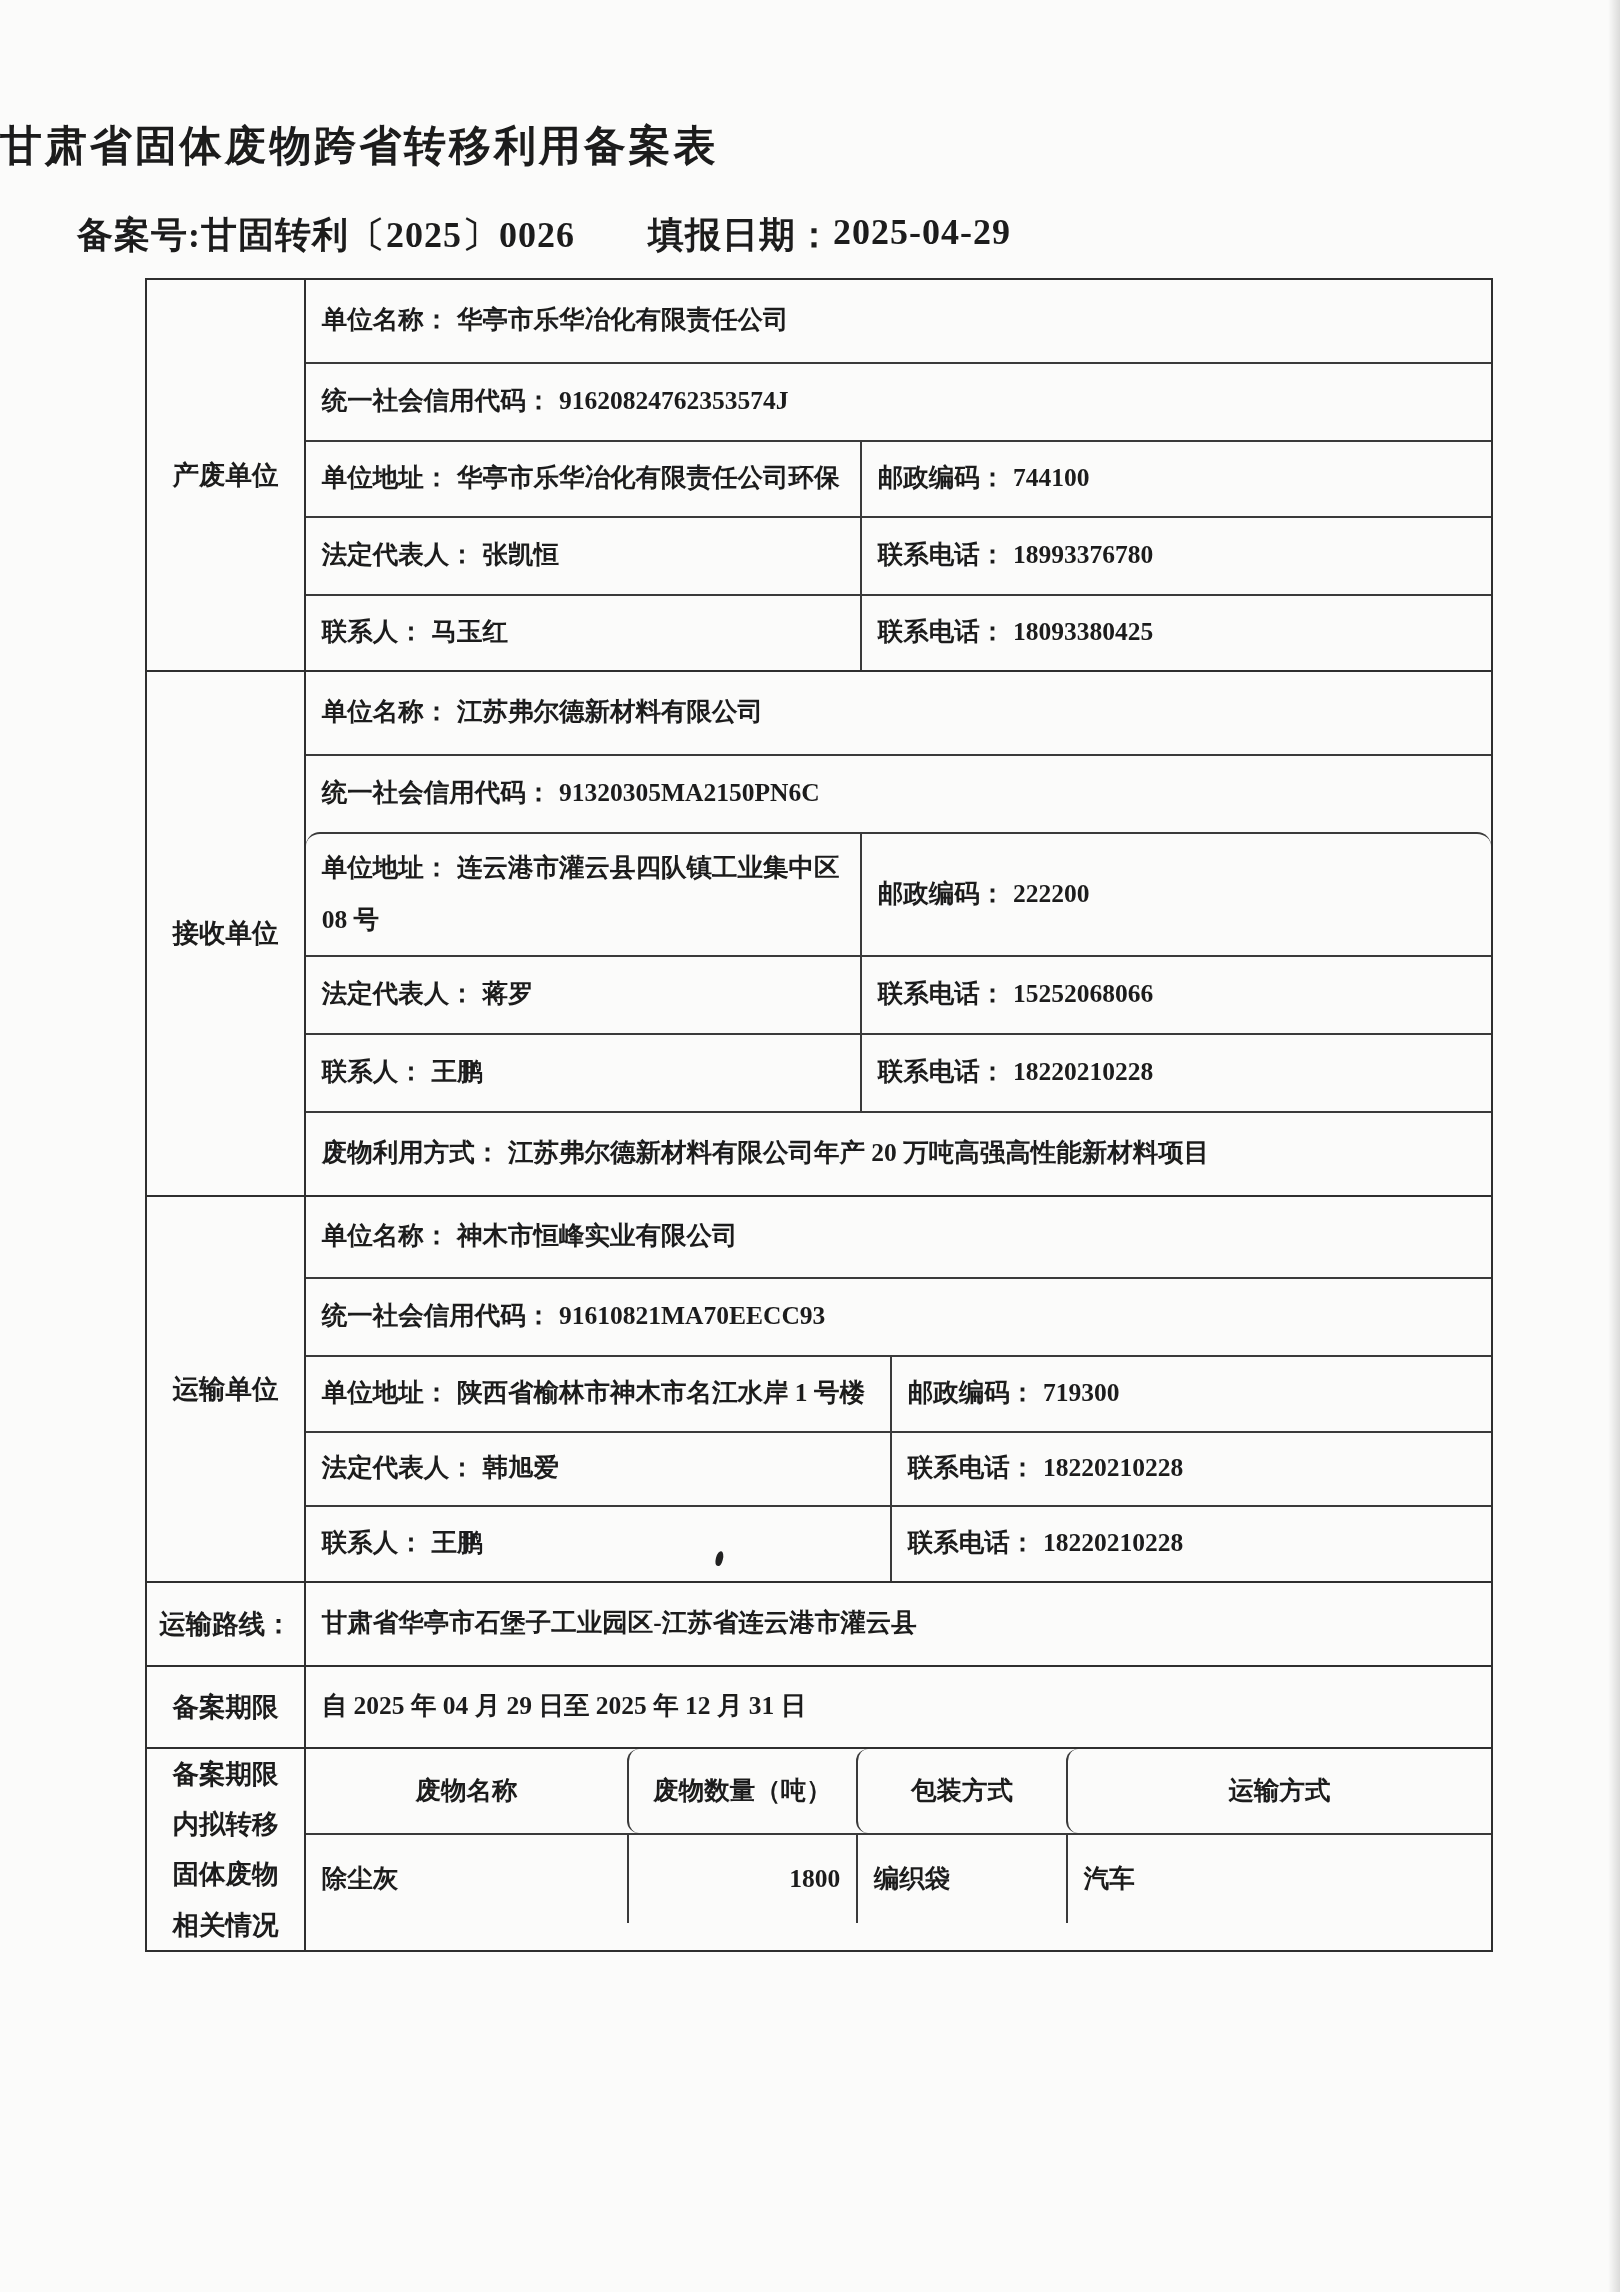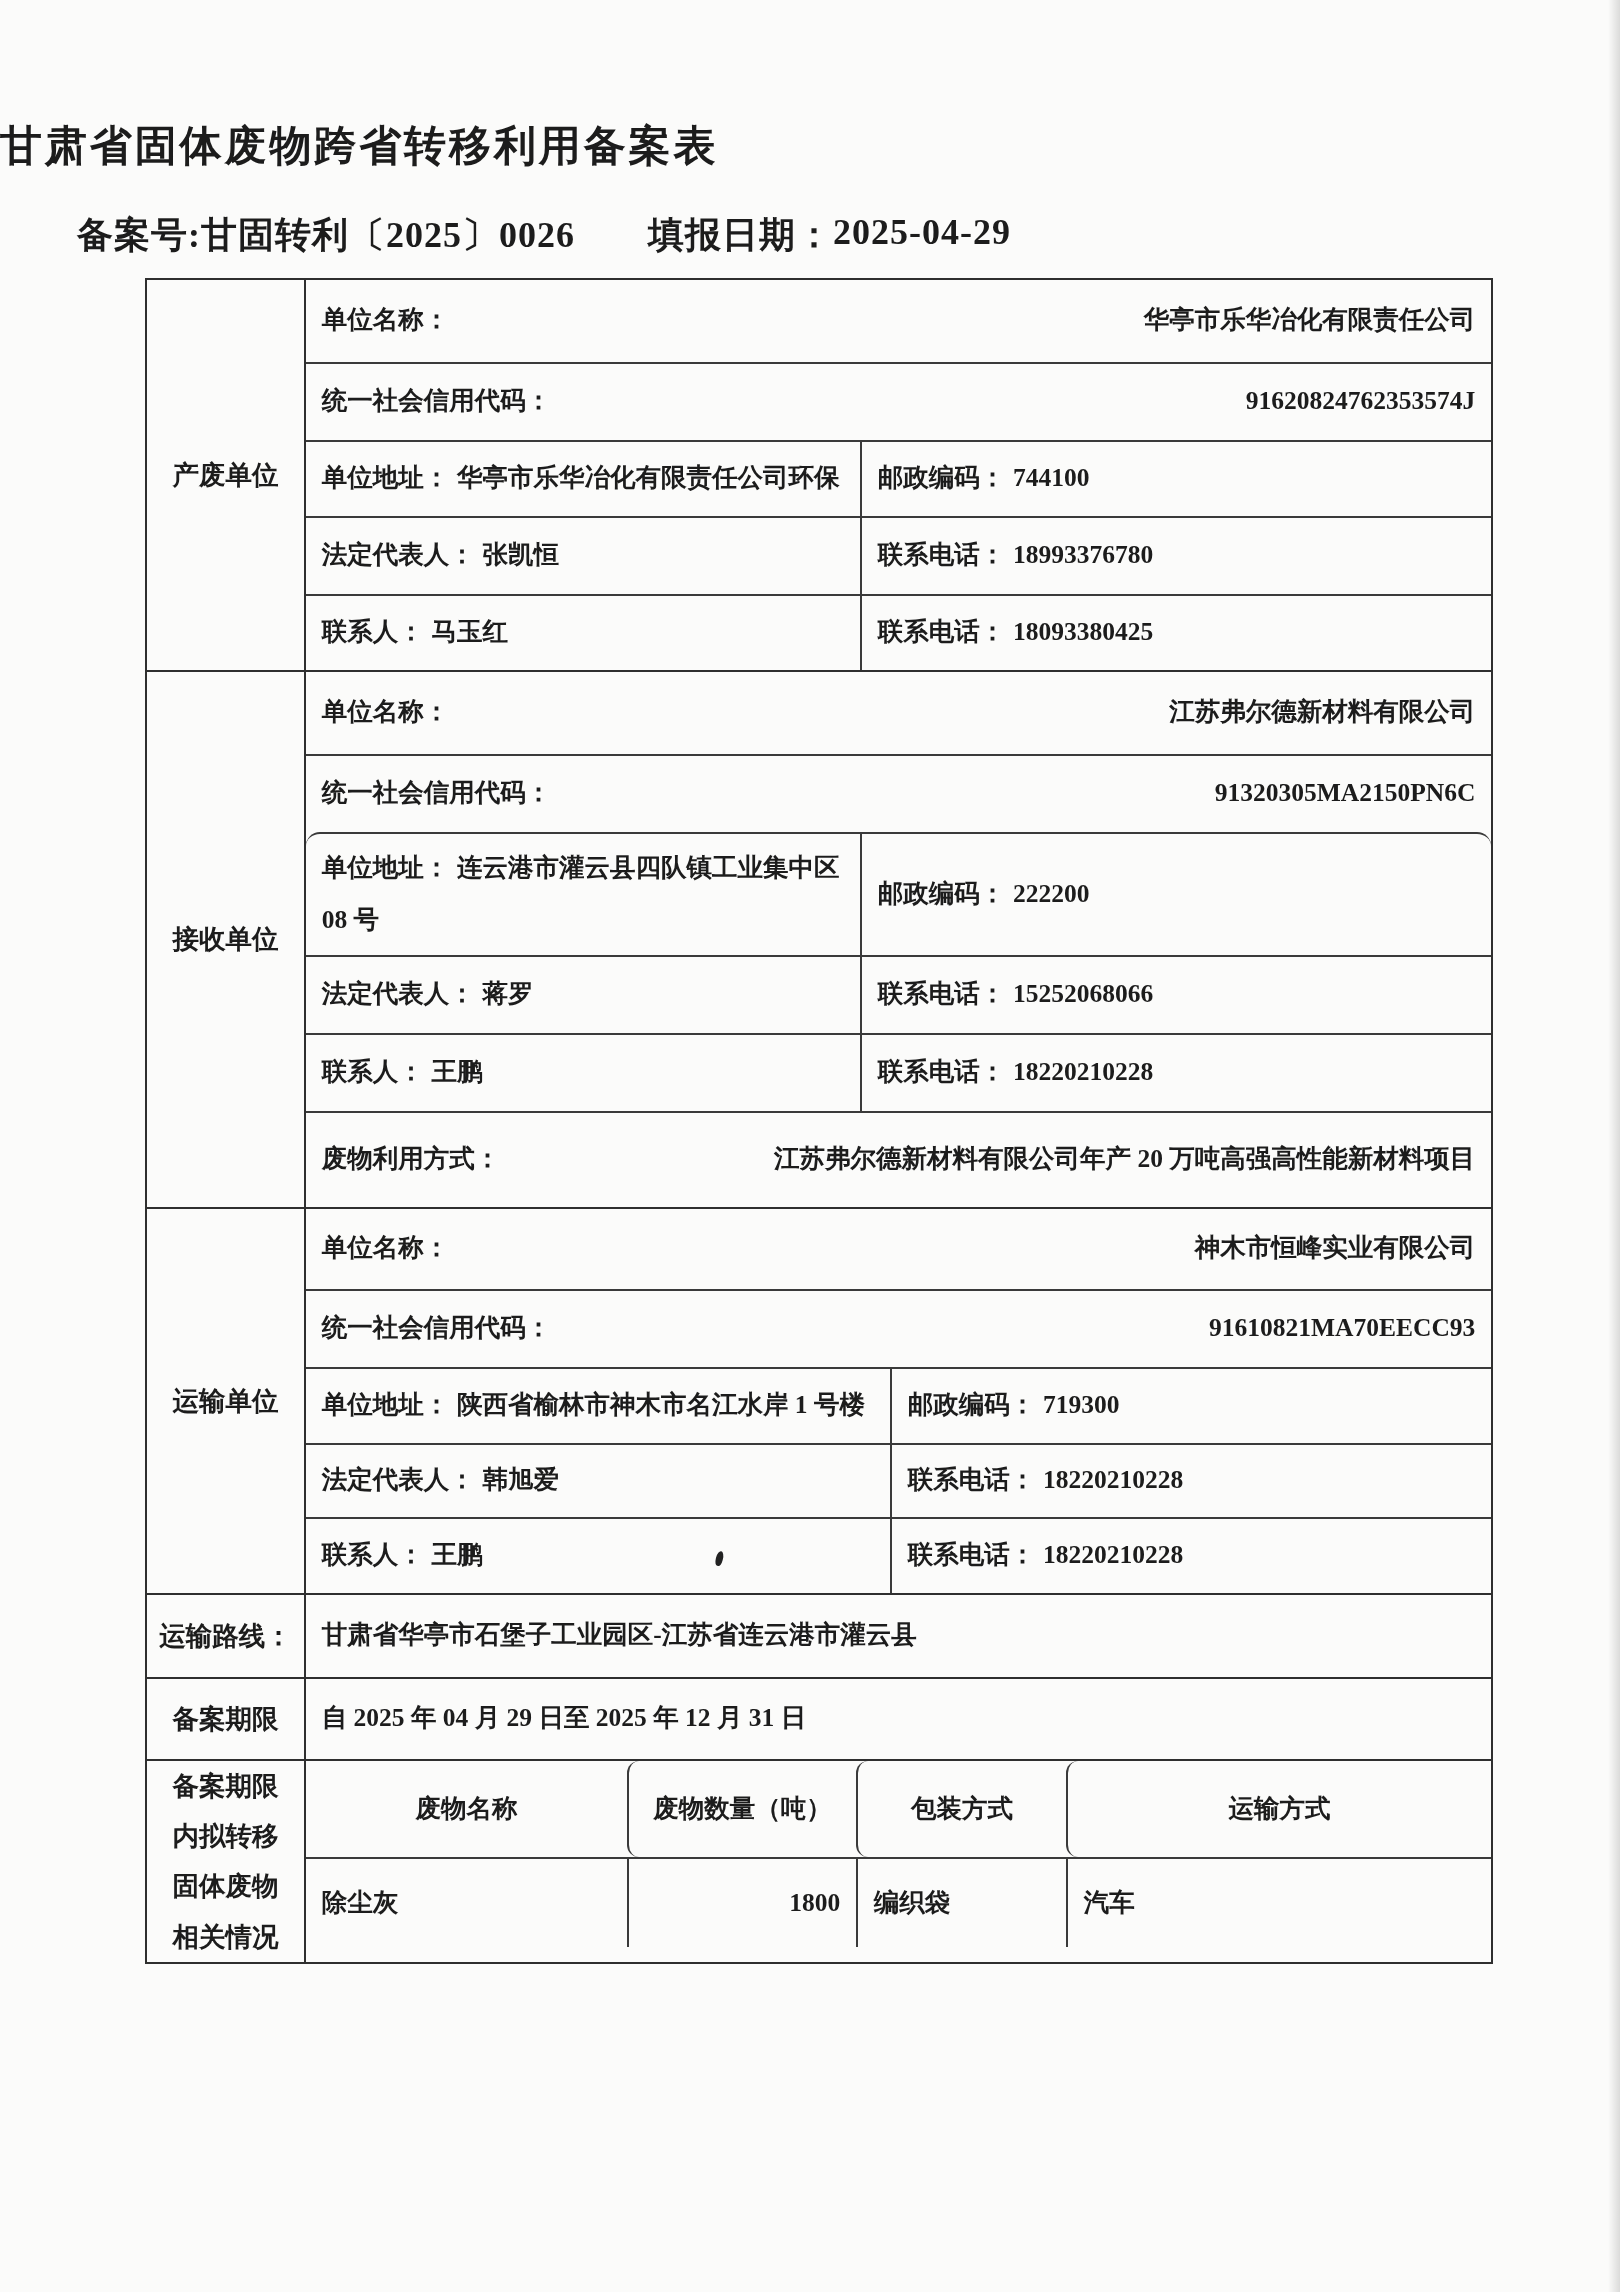--- a/index.html
+++ b/index.html
@@ -53,28 +53,28 @@
   .sbody{flex:1;display:flex;flex-direction:column;min-width:0;}
   .frow{display:flex;align-items:stretch;box-sizing:border-box;}
   .frow + .frow{border-top:2px solid var(--line-soft);}
   .cell{
     display:flex;align-items:center;
     padding:0 15.7px;box-sizing:border-box;
     font-size:25.5px;font-weight:600;line-height:1.6;
     min-width:0;
   }
   .cell .lbl{margin-right:7.8px;white-space:nowrap;}
-  .cell.full{flex:1;justify-content:space-between;}
+  .cell.full{flex:1;}
   .c1{width:556px;flex:none;border-right:2px solid var(--line-soft);}
   .c1t{width:586px;flex:none;border-right:2px solid var(--line-soft);}
   .c2{flex:1;}
   .wrapcell{display:block;padding-top:13.7px;padding-bottom:13.7px;line-height:2.05;}
   
   .h84{height:82px;} .h82{height:80px;} .h80{height:78px;} .h78{height:76px;}
-  .h76{height:74px;} .h75{height:74px;} .h126{height:123px;border-radius:14px;} .h86{height:96px;} .h92{height:90px;}
+  .h76{height:74px;} .h75{height:74px;} .h126{height:123px;border-radius:14px;} .h86{height:84px;} .h92{height:90px;}
   
   .wc{display:flex;align-items:center;padding:0 15.7px;box-sizing:border-box;
       font-size:25.5px;font-weight:600;min-width:0;}
   .wc + .wc{border-left:2px solid var(--line-soft);}
   .wc1{width:321px;flex:none;}
   .wc2{width:229px;flex:none;}
   .wc3{width:210px;flex:none;}
   .wc4{flex:1;}
   .wc.center{justify-content:center;border-radius:12px;}
   .wc.num{justify-content:flex-end;}

